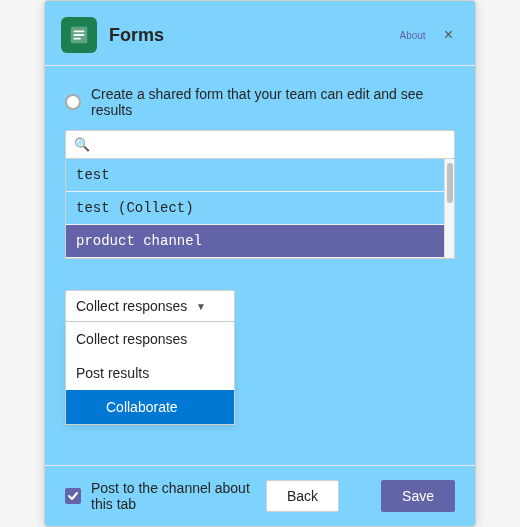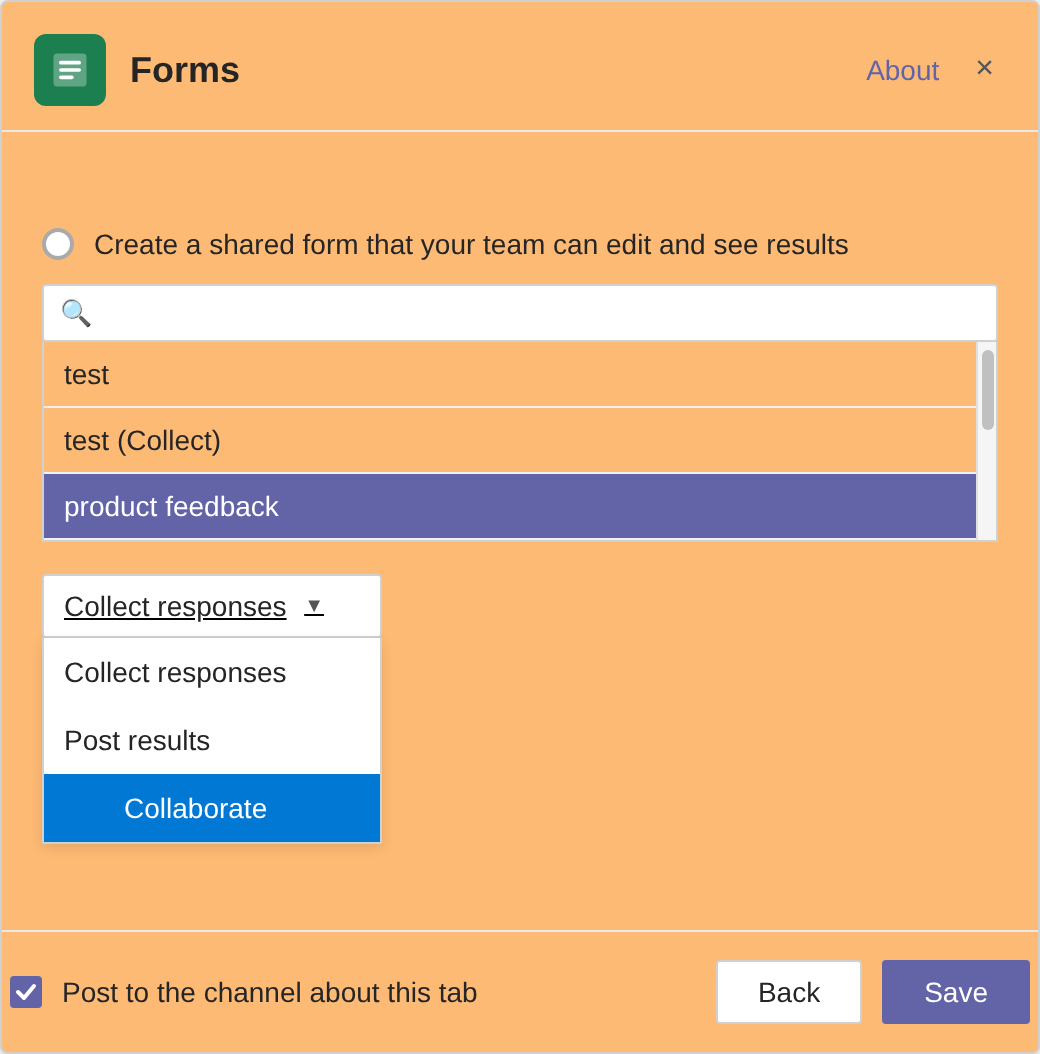--- a/index.html
+++ b/index.html
@@ -6,23 +6,23 @@
     body {
       font-family: 'Segoe UI', Arial, sans-serif;
       font-size: 14px;
       background: #f5f5f5;
       display: flex;
       align-items: center;
       justify-content: center;
       min-height: 100vh;
     }
     .dialog {
-      width: 520px;
+      width: 432px;
       height: 527px;
-      background: #fdba74;
+      background: #7dd3fc;
       border: 1px solid #d0d0d0;
       border-radius: 4px;
       display: flex;
       flex-direction: column;
       box-shadow: 0 2px 10px rgba(0,0,0,0.15);
       position: relative;
     }
     .dialog-header {
       display: flex;
       align-items: center;
@@ -51,21 +51,21 @@
       color: #252525;
       flex: 1;
     }
     .header-actions {
       display: flex;
       align-items: center;
       gap: 16px;
     }
     .about-link {
       color: #6264a7;
-      font-size: 14px;
+      font-size: 10px;
       cursor: pointer;
       text-decoration: none;
     }
     .close-btn {
       background: none;
       border: none;
       cursor: pointer;
       color: #555;
       font-size: 16px;
       display: flex;
@@ -75,21 +75,20 @@
     .dialog-body {
       flex: 1;
       padding: 20px 20px 0 20px;
       overflow: hidden;
     }
     .option-row {
       display: flex;
       align-items: center;
       margin-bottom: 12px;
       gap: 10px;
-      margin-top: 28px;
     }
     .radio-circle {
       width: 16px;
       height: 16px;
       border-radius: 50%;
       border: 2px solid #aaa;
       flex-shrink: 0;
       background: #fff;
       display: flex;
       align-items: center;
@@ -131,22 +130,23 @@
       font-size: 14px;
       color: #252525;
       background: transparent;
     }
     .search-input::placeholder {
       color: #aaa;
     }
     .forms-list {
       border: 1px solid #d0d0d0;
       border-top: none;
-      margin-bottom: 16px;
+      margin-bottom: 31px;
       position: relative;
+      font-family: Liberation Mono, monospace;
     }
     .form-item {
       padding: 8px 10px;
       font-size: 14px;
       color: #252525;
       cursor: pointer;
       border-bottom: 1px solid #f0f0f0;
     }
     .form-item:last-child {
       border-bottom: none;
@@ -172,21 +172,20 @@
       width: 6px;
       height: 40px;
       background: #c0c0c0;
       border-radius: 3px;
       margin-top: 4px;
     }
     .dropdown-container {
       position: relative;
       display: inline-block;
       margin-bottom: 4px;
-      text-decoration: underline;
     }
     .dropdown-trigger {
       border: 1px solid #d0d0d0;
       background: #fff;
       padding: 7px 28px 7px 10px;
       font-size: 14px;
       color: #252525;
       cursor: pointer;
       width: 170px;
       display: flex;
@@ -217,21 +216,21 @@
       cursor: pointer;
     }
     .dropdown-item.selected {
       background: #0078d4;
       color: #fff;
       padding-left: 40px;
     }
     .dialog-footer {
       display: flex;
       align-items: center;
-      padding: 14px 4px;
+      padding: 14px 20px;
       border-top: 1px solid #e8e8e8;
       flex-shrink: 0;
     }
     .checkbox-row {
       display: flex;
       align-items: center;
       gap: 10px;
       flex: 1;
     }
     .checkbox-box {
@@ -266,20 +265,21 @@
       cursor: pointer;
     }
     .btn-save {
       padding: 7px 20px;
       border: 1px solid #6264a7;
       background: #6264a7;
       border-radius: 2px;
       font-size: 14px;
       color: #fff;
       cursor: pointer;
+      margin-left: 32px;
     }
   </style>
 </head>
 <body>
 
 <div class="dialog">
 
   <div class="dialog-header">
     <div class="header-icon">
       <svg viewBox="0 0 24 24" fill="none" xmlns="http://www.w3.org/2000/svg">
@@ -307,21 +307,21 @@
 
     
     <div class="search-box">
       <span class="search-icon-wrap">🔍</span>
     </div>
 
     
     <div class="forms-list">
       <div class="form-item">test</div>
       <div class="form-item">test (Collect)</div>
-      <div class="form-item selected">product feedback</div>
+      <div class="form-item selected">product channel</div>
       <div class="scrollbar-area">
         <div class="scrollbar-thumb"></div>
       </div>
     </div>
 
     
     <div class="dropdown-container">
       <div class="dropdown-trigger">
         <span>Collect responses</span>
         <span class="arrow">▼</span>

